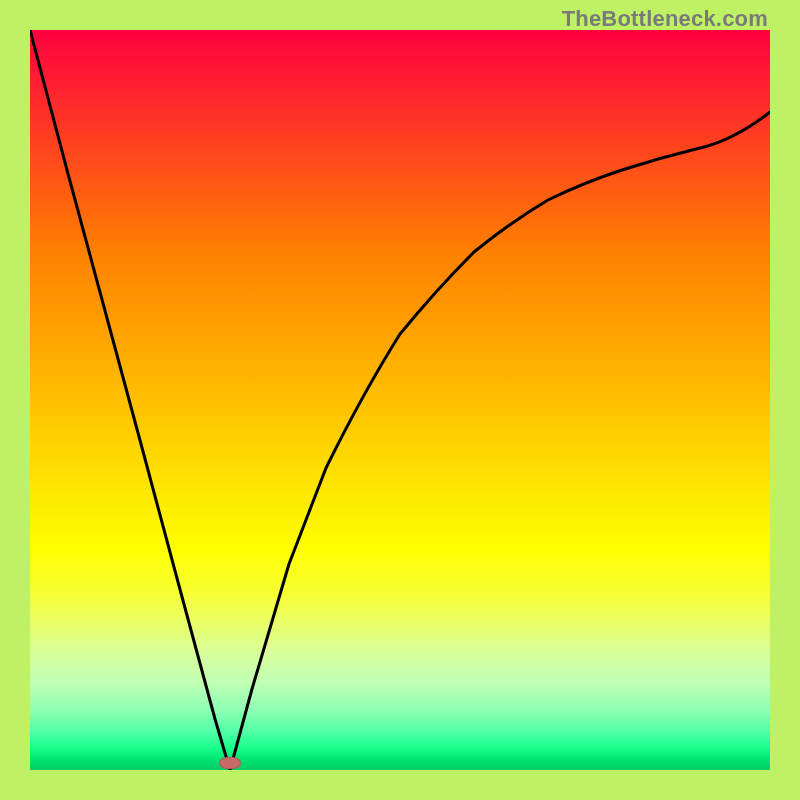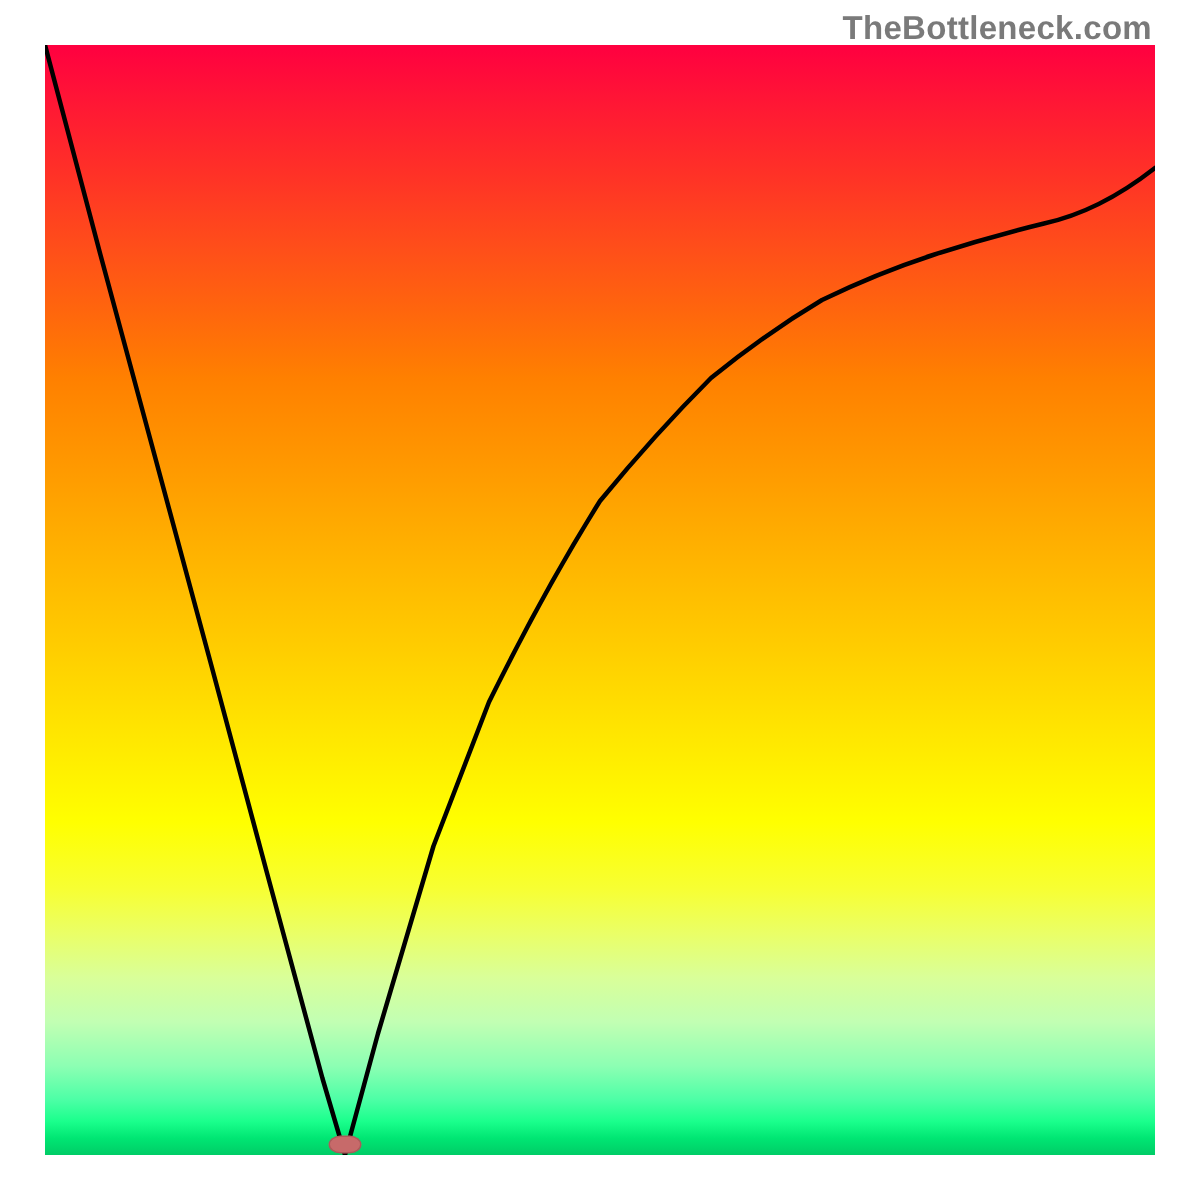--- a/index.html
+++ b/index.html
@@ -8,21 +8,21 @@
     width: 800px;
     height: 800px;
     overflow: hidden;
     background: #000;
     font-family: Arial, Helvetica, sans-serif;
   }
   .frame {
     position: absolute;
     left: 0; top: 0;
     width: 800px; height: 800px;
-    background: #ffffff;
+    background: #bef264;
   }
   .plot {
     position: absolute;
     left: 30px;
     top: 30px;
     width: 740px;
     height: 740px;
     background: linear-gradient(to bottom,
       #ff0040 0%,
       #ff1a33 6%,

